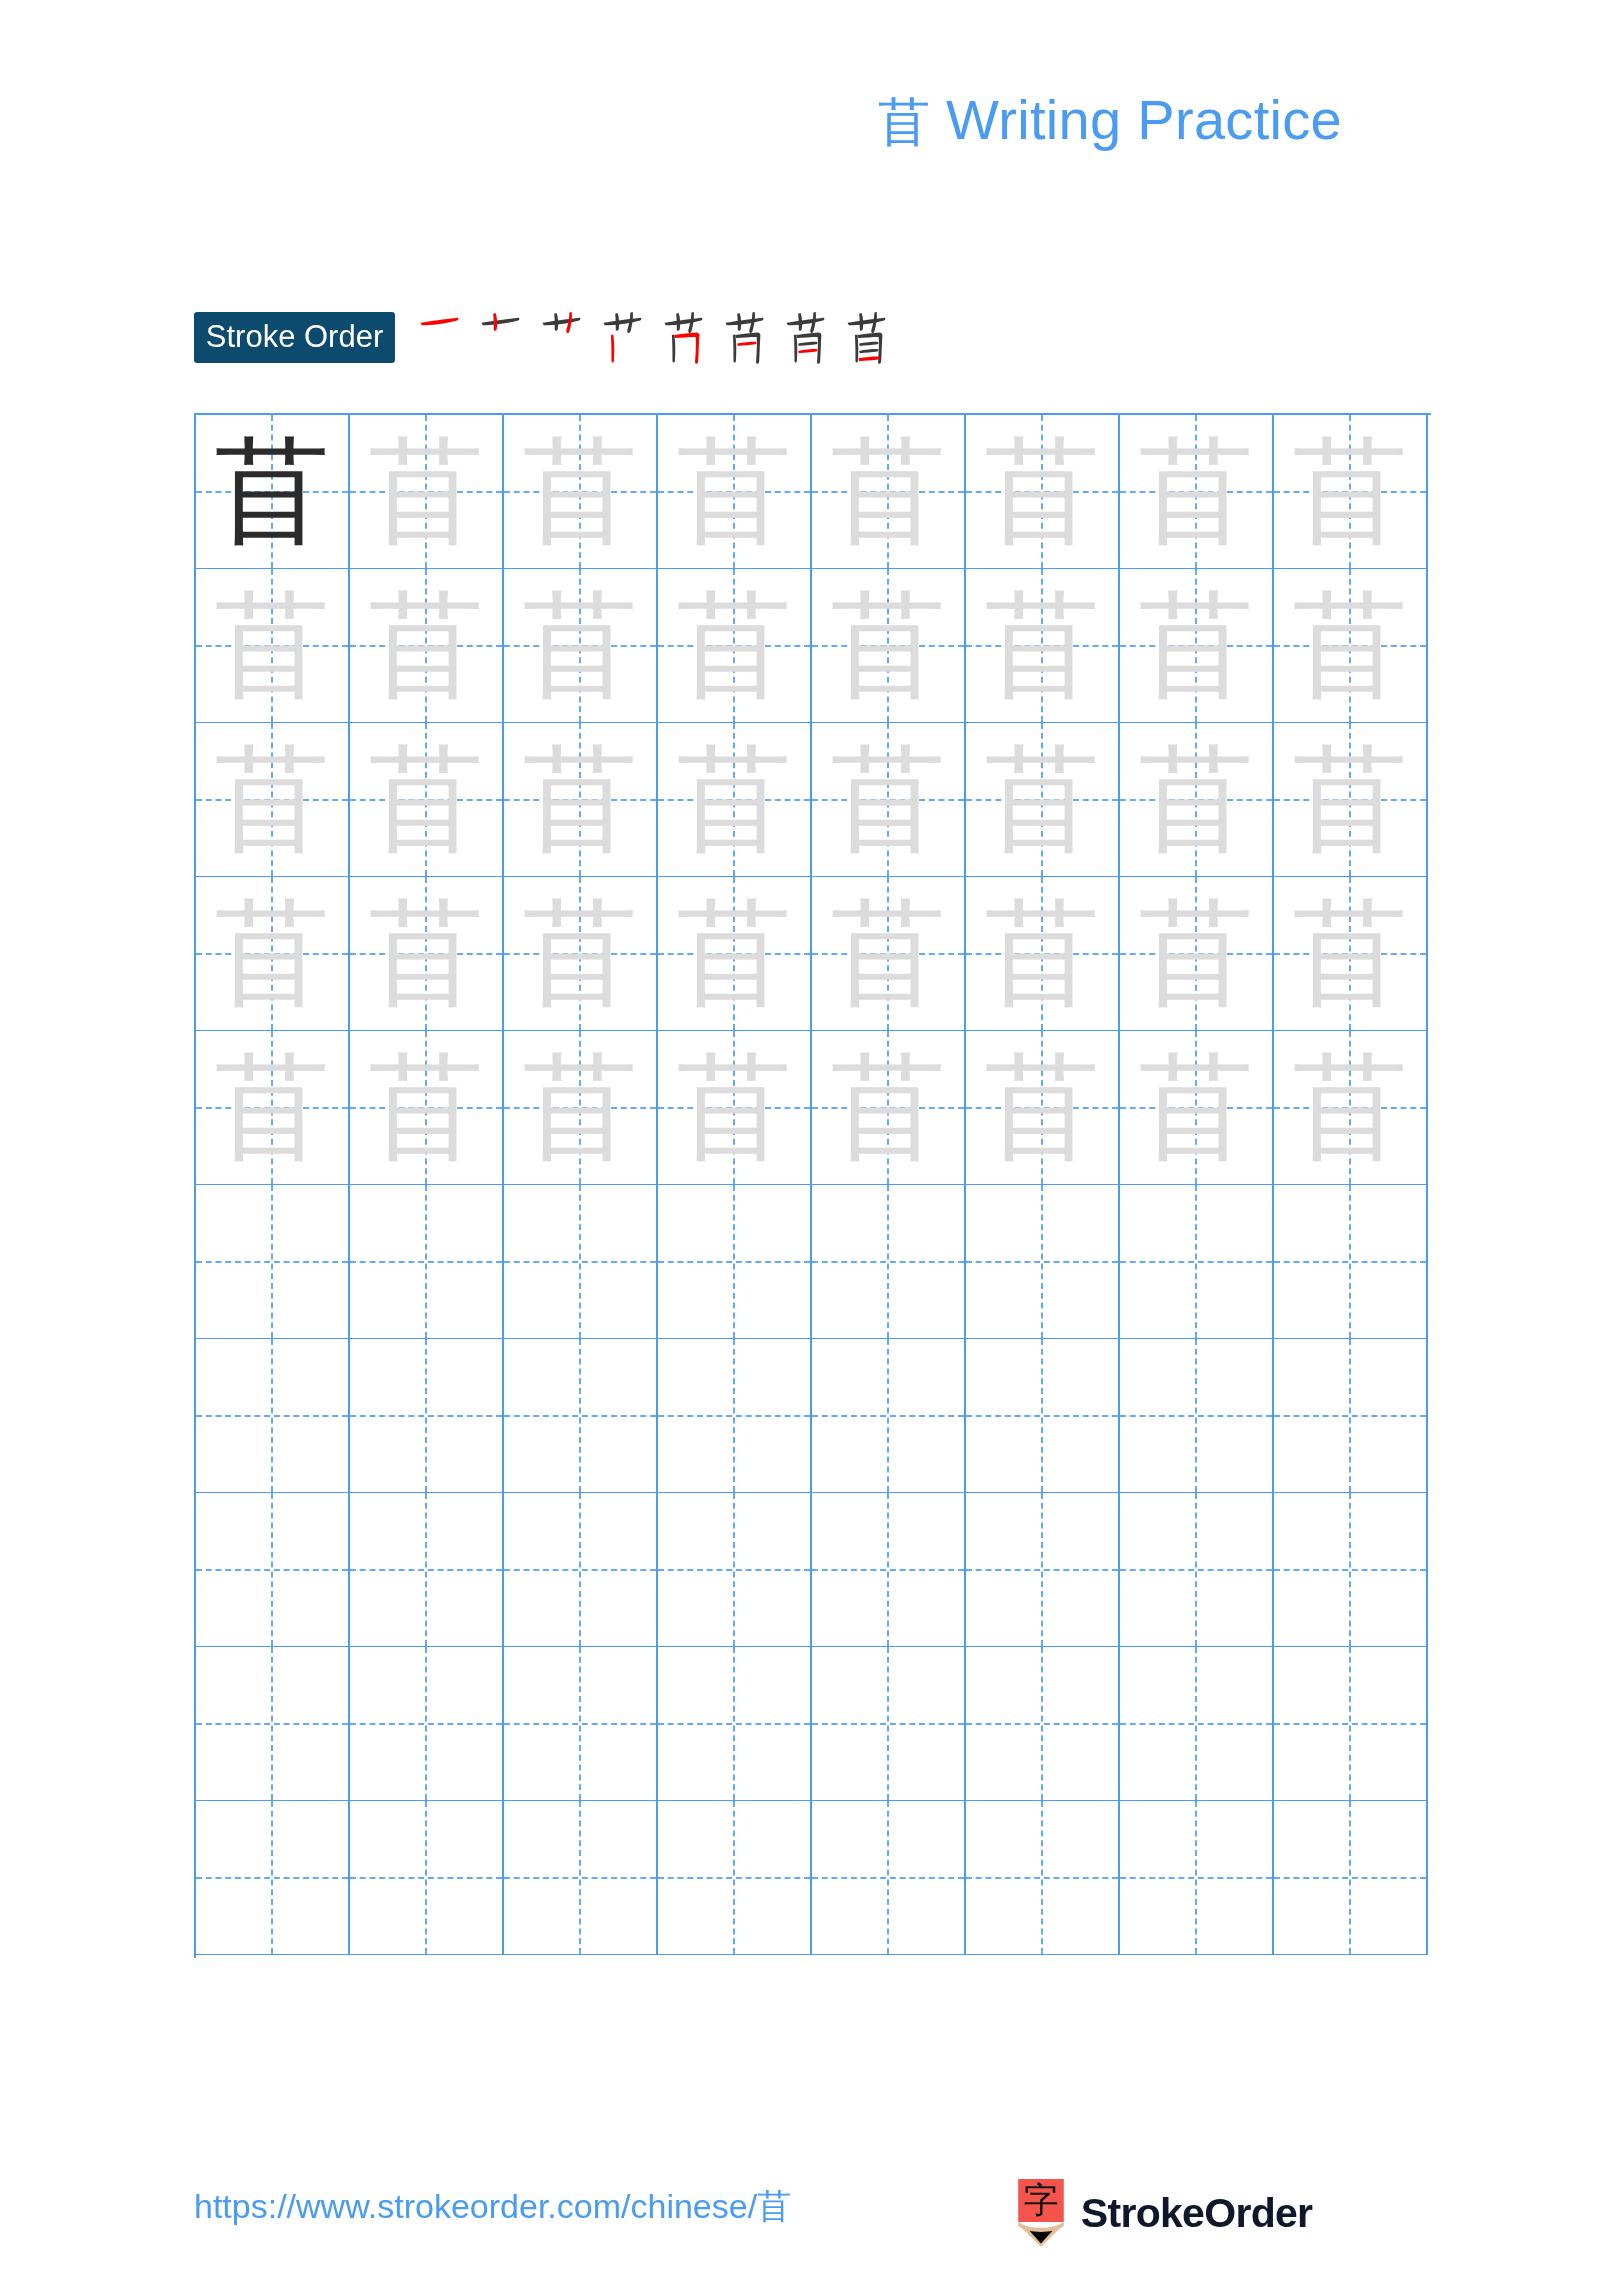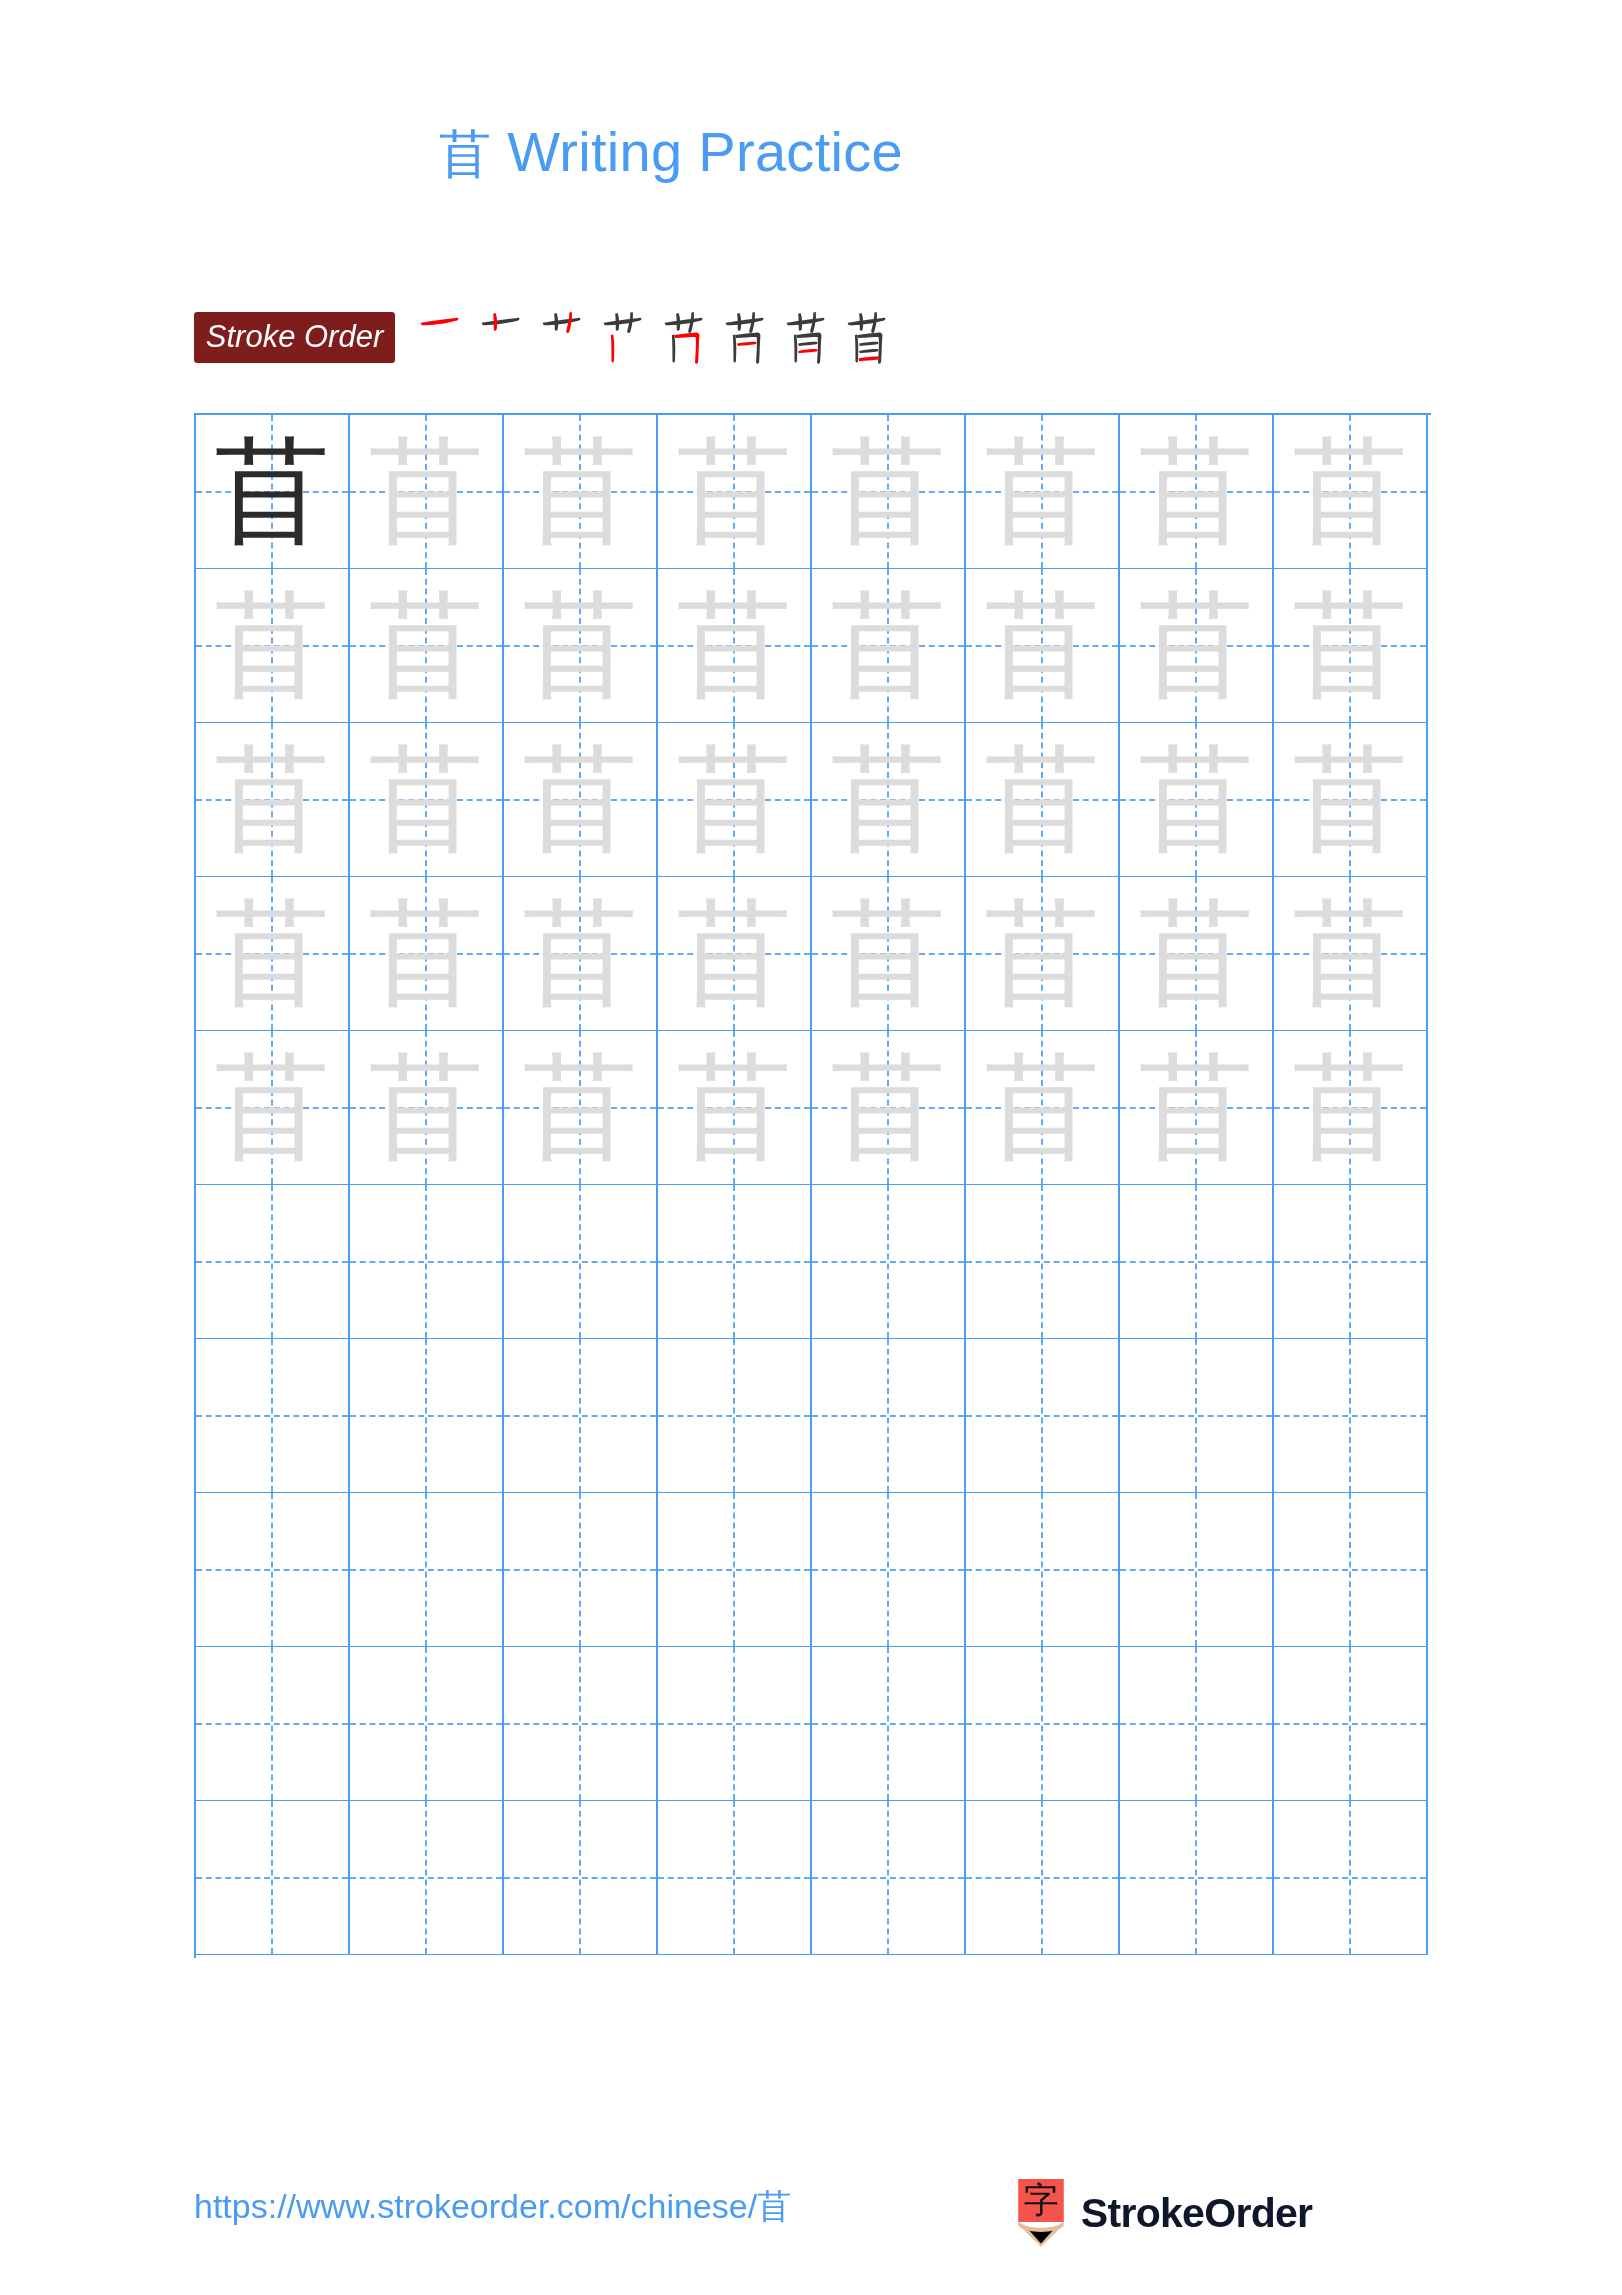--- a/index.html
+++ b/index.html
@@ -11,24 +11,24 @@
     width: 1622px;
     height: 2295px;
     position: relative;
     font-family: "Liberation Sans", sans-serif;
     overflow: hidden;
   }
 
   
   .page-title {
     position: absolute;
-    top: 121px;
+    top: 89px;
     left: 0;
     width: 1342px;
-    text-align: center;
+    text-align: right;
     font-size: 56px;
     line-height: 1.1;
     color: #4a9bf2;
     white-space: nowrap;
     letter-spacing: 0.3px;
   }
   .page-title .title-char {
     font-family: "DejaVu Sans", "Liberation Sans", sans-serif;
     font-size: 52px;
     vertical-align: -1.3px;
@@ -37,28 +37,27 @@
   
   .stroke-order-strip {
     position: absolute;
     top: 308px;
     left: 194px;
     height: 59px;
     display: flex;
     align-items: center;
   }
   .stroke-order-badge {
-    background: #7f1d1d;
+    background: #0c4a6e;
     color: #ffffff;
     font-size: 31px;
     line-height: 1;
     padding: 9.2px 11.8px 11px 11.8px;
     border-radius: 3.3px;
     white-space: nowrap;
-    font-style: italic;
   }
   .stroke-steps {
     display: flex;
     align-items: center;
     margin-left: 17px;
   }
   .stroke-step {
     width: 61px;
     height: 63px;
     position: relative;

